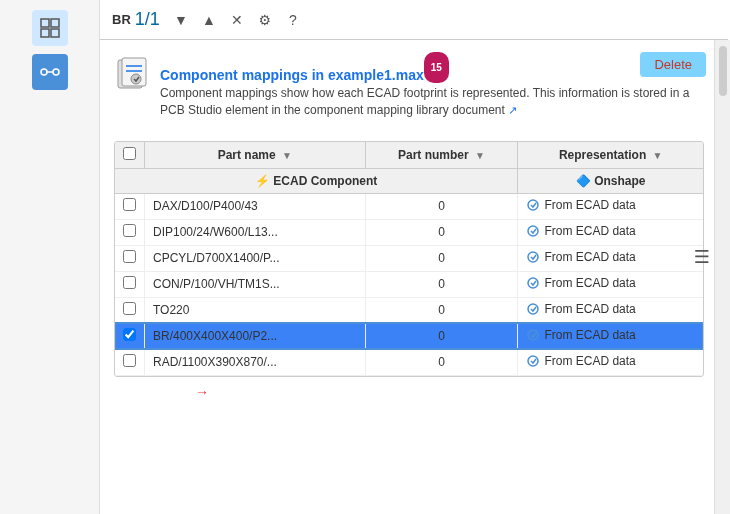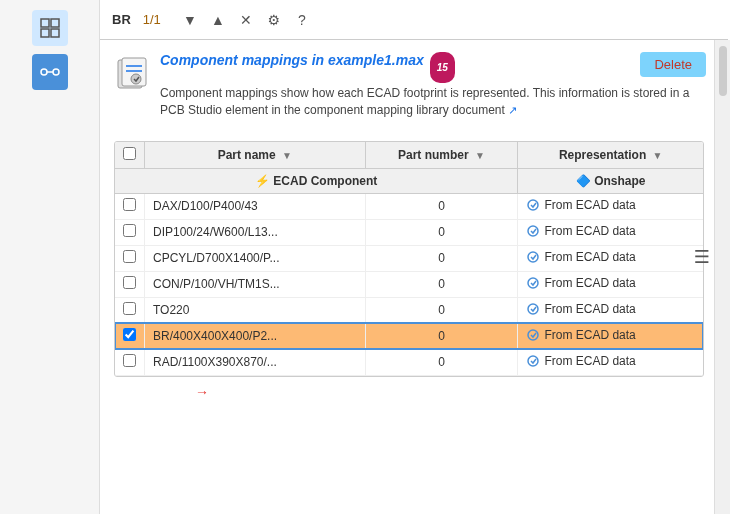--- a/index.html
+++ b/index.html
@@ -57,33 +57,33 @@
       position: absolute;
       top: 0;
       left: 0;
       right: 2px;
       height: 40px;
       background: #fff;
       border-bottom: 1px solid #ccc;
       display: flex;
       align-items: center;
       padding: 0 12px;
-      gap: 12px;
+      gap: 4px;
       z-index: 10;
     }
 
     .search-label {
       font-weight: bold;
       font-size: 13px;
       color: #333;
     }
 
     .search-counter {
-      font-size: 13px;
-      color: #a16207;
+      font-size: 18px;
+      color: #0369a1;
     }
 
     .search-icons {
       display: flex;
       align-items: center;
       gap: 6px;
       margin-left: 6px;
     }
 
     .icon-btn {
@@ -120,23 +120,21 @@
       font-size: 28px;
       margin-top: 2px;
       flex-shrink: 0;
     }
 
     .panel-title {
       font-size: 14px;
       font-weight: bold;
       color: #1a73e8;
       display: flex;
-      align-items: flex-start;
-      gap: 6px;
-      font-style: italic;
+      align-items: flex-end;
     }
 
     .badge {
       background: #be185d;
       color: white;
       border-radius: 10px;
       padding: 10px 7px;
       font-size: 10px;
       font-weight: bold;
     }
@@ -410,21 +408,21 @@
     <td class="repr-cell">
       <span class="repr-icon">
         <svg width="14" height="14" viewBox="0 0 14 14" fill="none">
           <circle cx="7" cy="7" r="5" stroke="#4a90d9" stroke-width="1.5" fill="none"></circle>
           <path d="M5 7 L7 9 L10 5" stroke="#4a90d9" stroke-width="1.5" fill="none"></path>
         </svg>
         From ECAD data
       </span>
     </td>
   </tr>
-            <tr style="background: #fdba74; outline: rgb(74, 144, 217) solid 2px; outline-offset: -1px;">
+            <tr style="background: #3b82f6; outline: rgb(74, 144, 217) solid 2px; outline-offset: -1px;">
     <td class="checkbox-cell">
       <input type="checkbox" checked="" style="">
     </td>
     <td class="part-name-cell">BR/400X400X400/P2...</td>
     <td class="part-num-cell">0</td>
     <td class="repr-cell">
       <span class="repr-icon">
         <svg width="14" height="14" viewBox="0 0 14 14" fill="none">
           <circle cx="7" cy="7" r="5" stroke="#4a90d9" stroke-width="1.5" fill="none"></circle>
           <path d="M5 7 L7 9 L10 5" stroke="#4a90d9" stroke-width="1.5" fill="none"></path>

